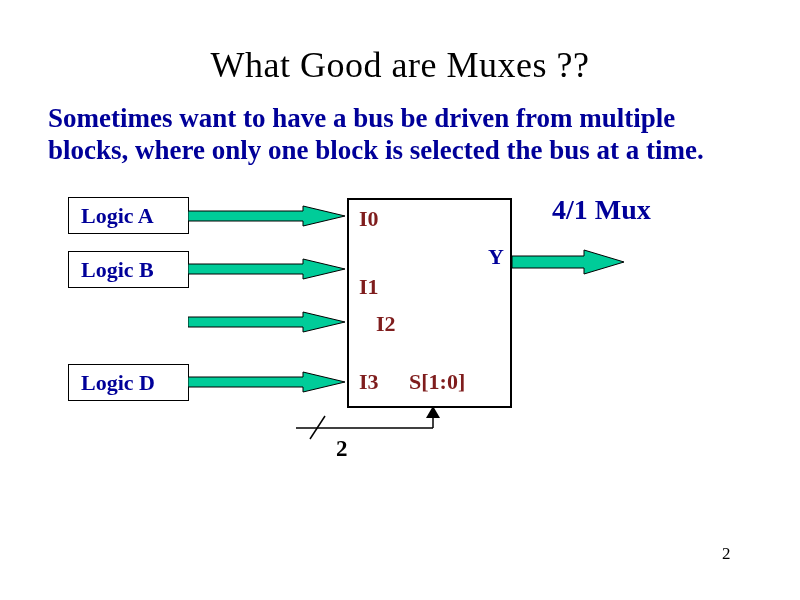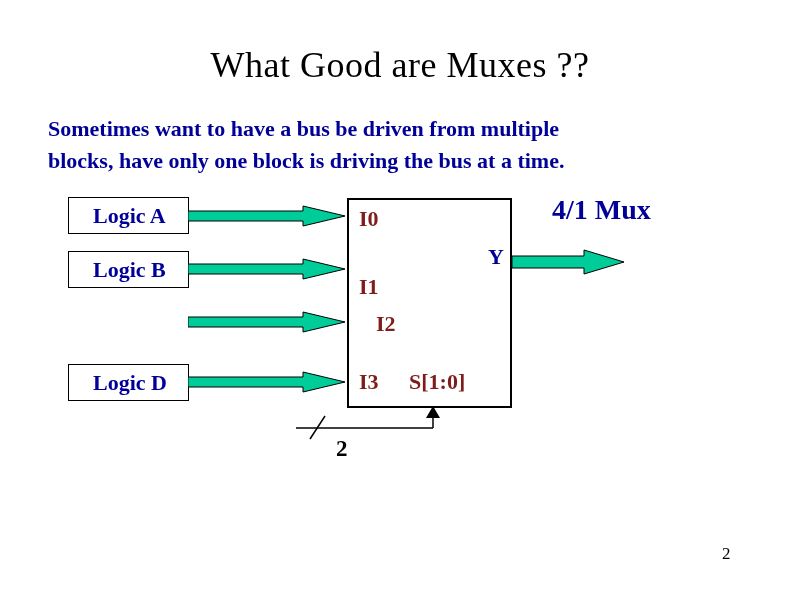--- a/index.html
+++ b/index.html
@@ -5,26 +5,26 @@
   * { margin:0; padding:0; box-sizing:border-box; }
   html,body { background:#ffffff; }
   .slide {
     position:relative; width:800px; height:600px; background:#ffffff;
     font-family:"Liberation Serif", serif; overflow:hidden;
   }
   .title {
     position:absolute; top:44px; left:0; width:100%; text-align:center;
     font-size:36px; font-weight:400; color:#000000; letter-spacing:0.5px;
   }
-  .intro { position:absolute; left:48px; top:113px; color:#000099; font-size:22px; font-weight:bold; line-height:32px; }
+  .intro { position:absolute; left:48px; top:102px; color:#000099; font-size:27px; font-weight:bold; line-height:32px; }
   .intro div { white-space:pre; }
   .logic-box {
     position:absolute; left:68px; width:121px; height:37px;
     border:1px solid #000; background:#fff; display:flex; align-items:center;
-    padding-left:24px; font-size:22px; font-weight:bold; color:#000099;
+    padding-left:12px; font-size:22px; font-weight:bold; color:#000099;
   }
   .arrow-svg { position:absolute; display:block; }
   .mux-box { position:absolute; left:347px; top:198px; width:165px; height:210px; border:2px solid #000; background:#fff; }
   .pin { position:absolute; font-size:22px; font-weight:bold; color:#7f1d1d; white-space:pre; }
   .mux-title { position:absolute; left:552px; top:194px; font-size:28px; font-weight:bold; color:#000099; }
   .y-label { position:absolute; left:488px; top:244px; font-size:22px; font-weight:bold; color:#000099; }
   .bus-width { position:absolute; left:336px; top:436px; font-size:23px; font-weight:bold; color:#000000; }
   .note { position:absolute; left:88px; top:468px; color:#000099; font-size:23px; font-weight:bold; line-height:32px; }
   .note div { white-space:pre; }
   .footer-center { position:absolute; left:0; width:100%; top:546px; text-align:center; font-size:16px; color:#000000; }
@@ -32,21 +32,21 @@
 </style>
 </head>
 <body>
 
 <div class="slide">
 
   <h1 class="title">What Good are Muxes ??</h1>
 
   <div class="intro">
     <div>Sometimes want to have a bus be driven from multiple</div>
-    <div>blocks, have only one block is driving the bus at a time.</div>
+    <div>blocks, where only one block is selected the bus at a time.</div>
   </div>
 
   <div class="logic-box" style="top:197px">
     <span>Logic A</span>
   </div>
   <div class="logic-box" style="top:251px">
     <span>Logic B</span>
   </div>
   <div class="logic-box" style="top:364px">
     <span>Logic D</span>

